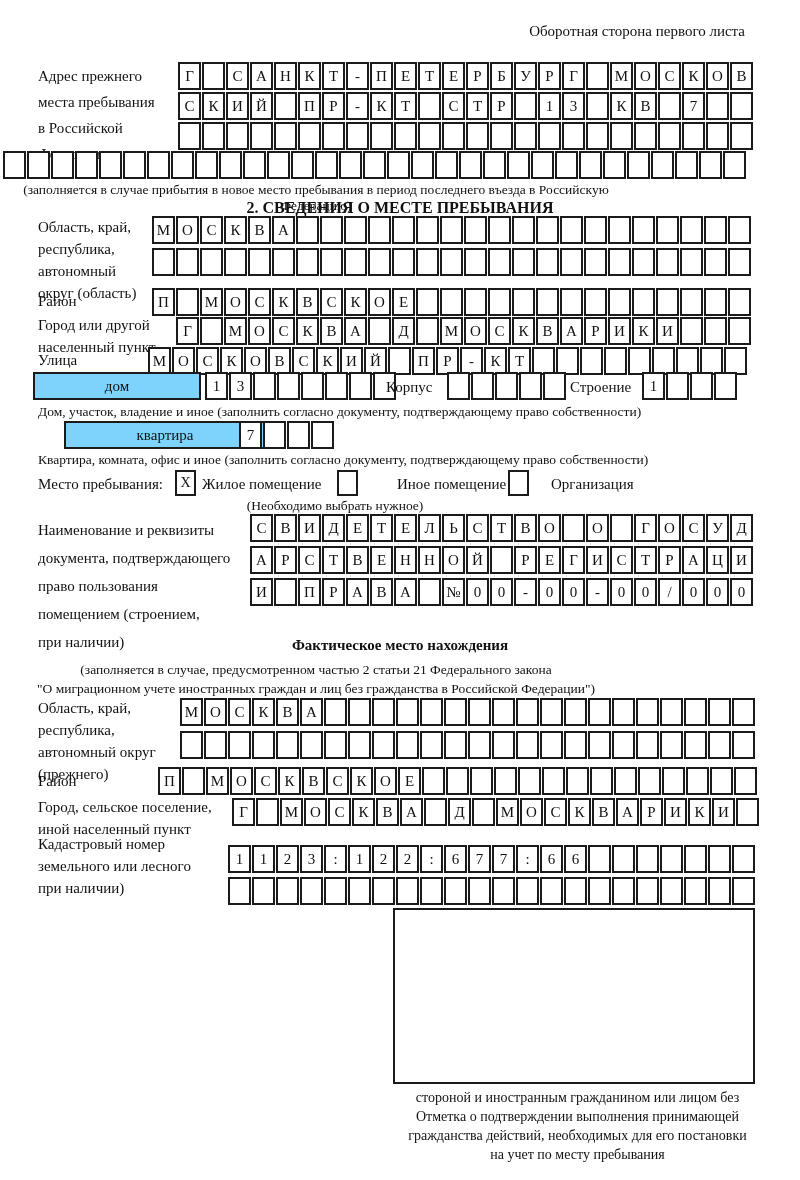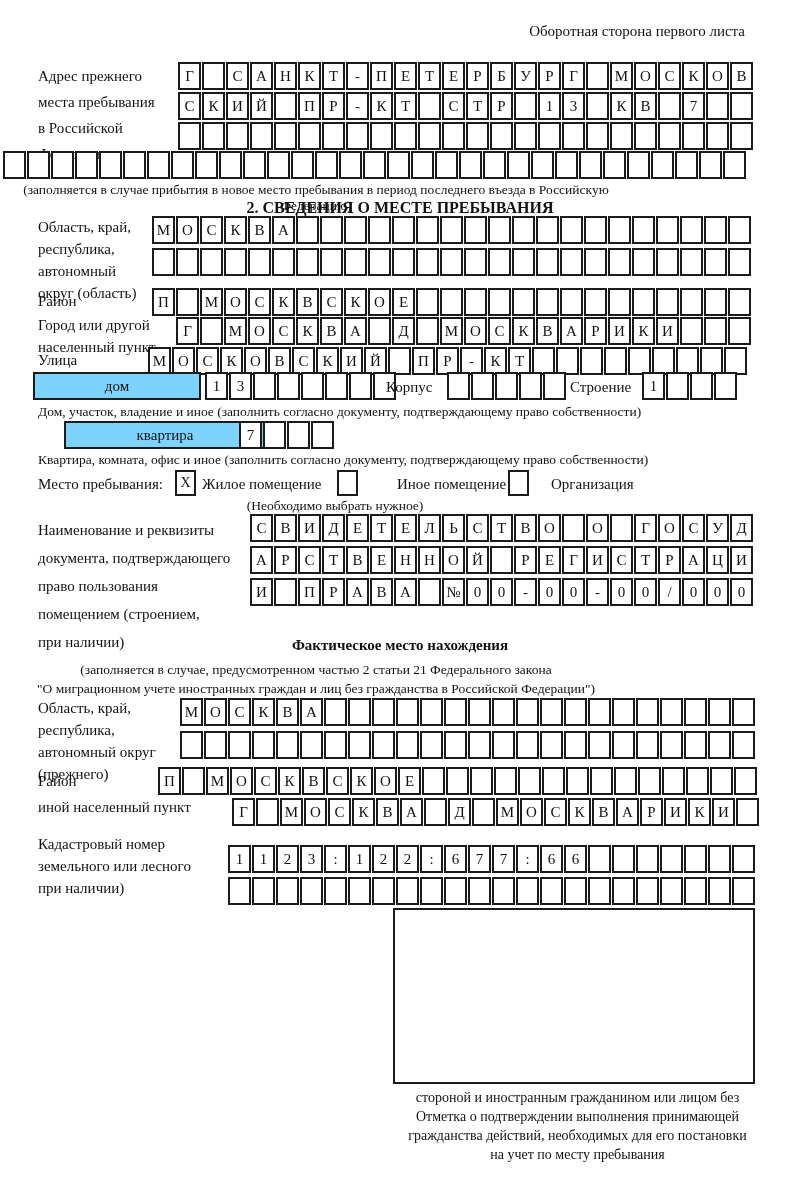--- a/index.html
+++ b/index.html
@@ -515,20 +515,21 @@
     <div class="cell"></div>
     <div class="cell"></div>
     <div class="cell"></div>
     <div class="cell"></div>
     <div class="cell"></div>
     <div class="cell"></div>
     <div class="cell"></div>
   </div>
 
 <div class="lbl" style="left:38px;top:796px;width:195px;">
+  <span class="lbl-line">Город, сельское поселение,</span>
   <span class="lbl-line">иной населенный пункт</span>
 </div>
 <div class="boxrow" style="left:232px;top:798px;">
     <div class="cell">Г</div>
     <div class="cell"></div>
     <div class="cell">М</div>
     <div class="cell">О</div>
     <div class="cell">С</div>
     <div class="cell">К</div>
     <div class="cell">В</div>

